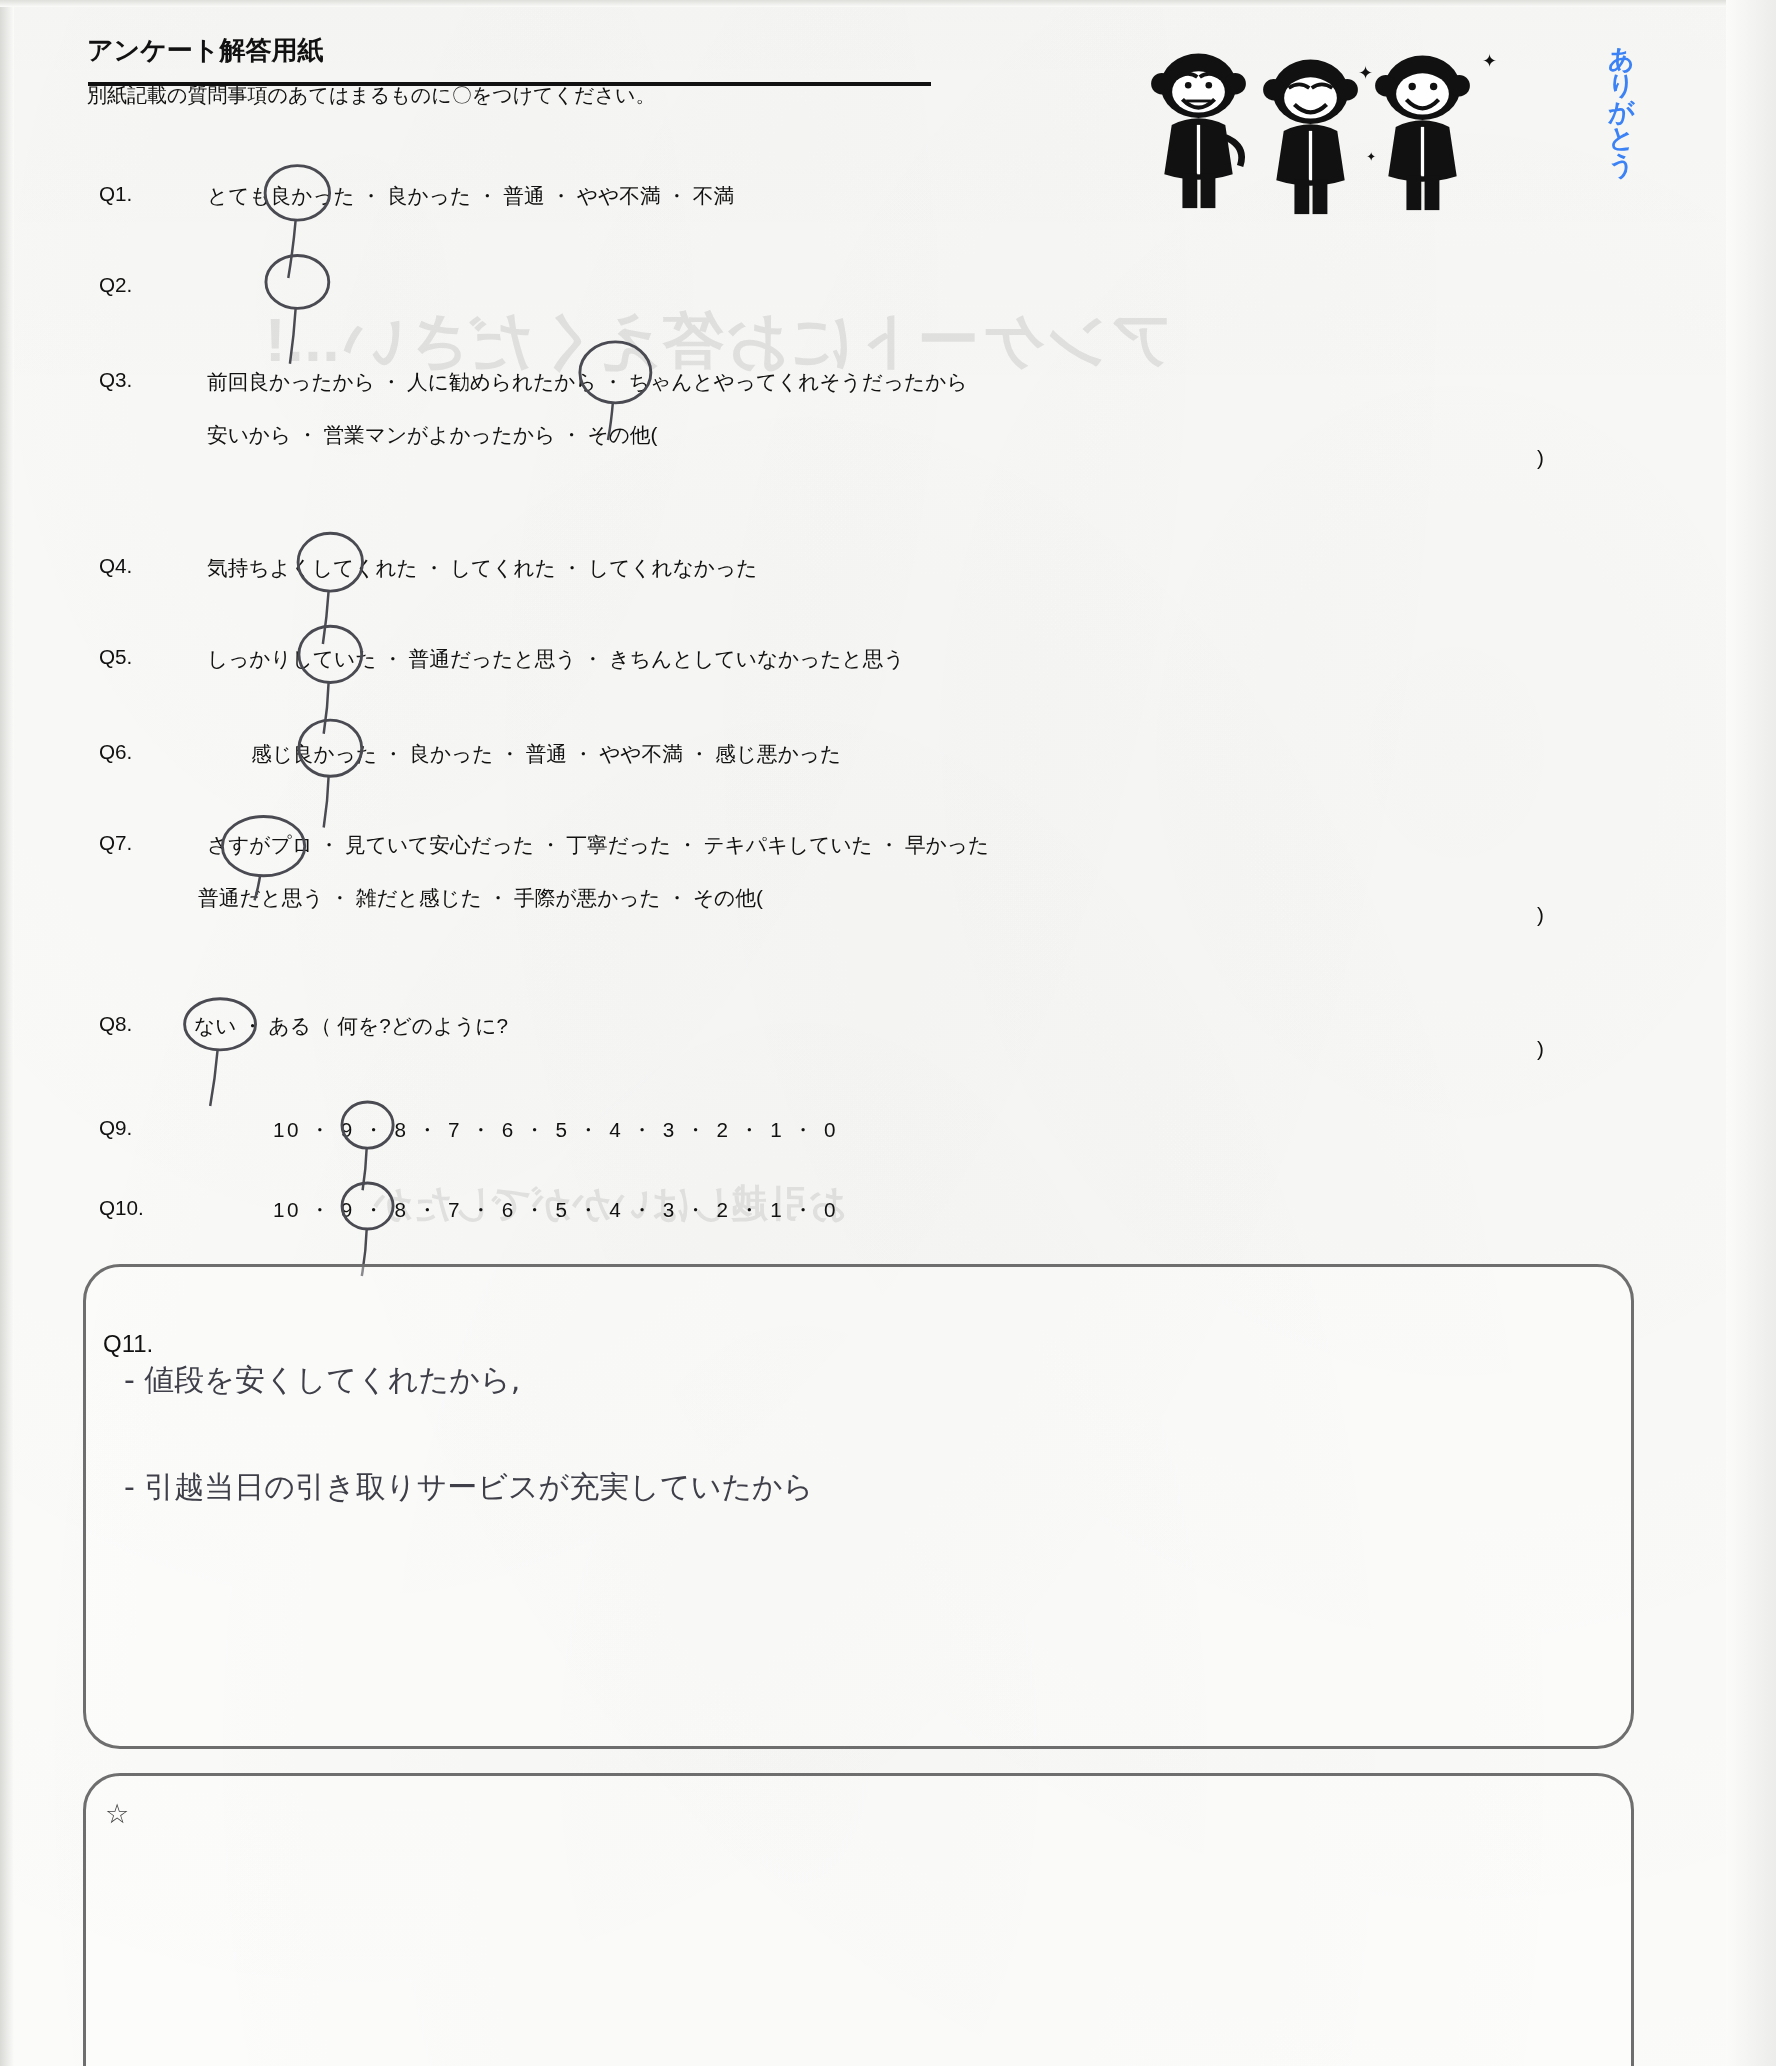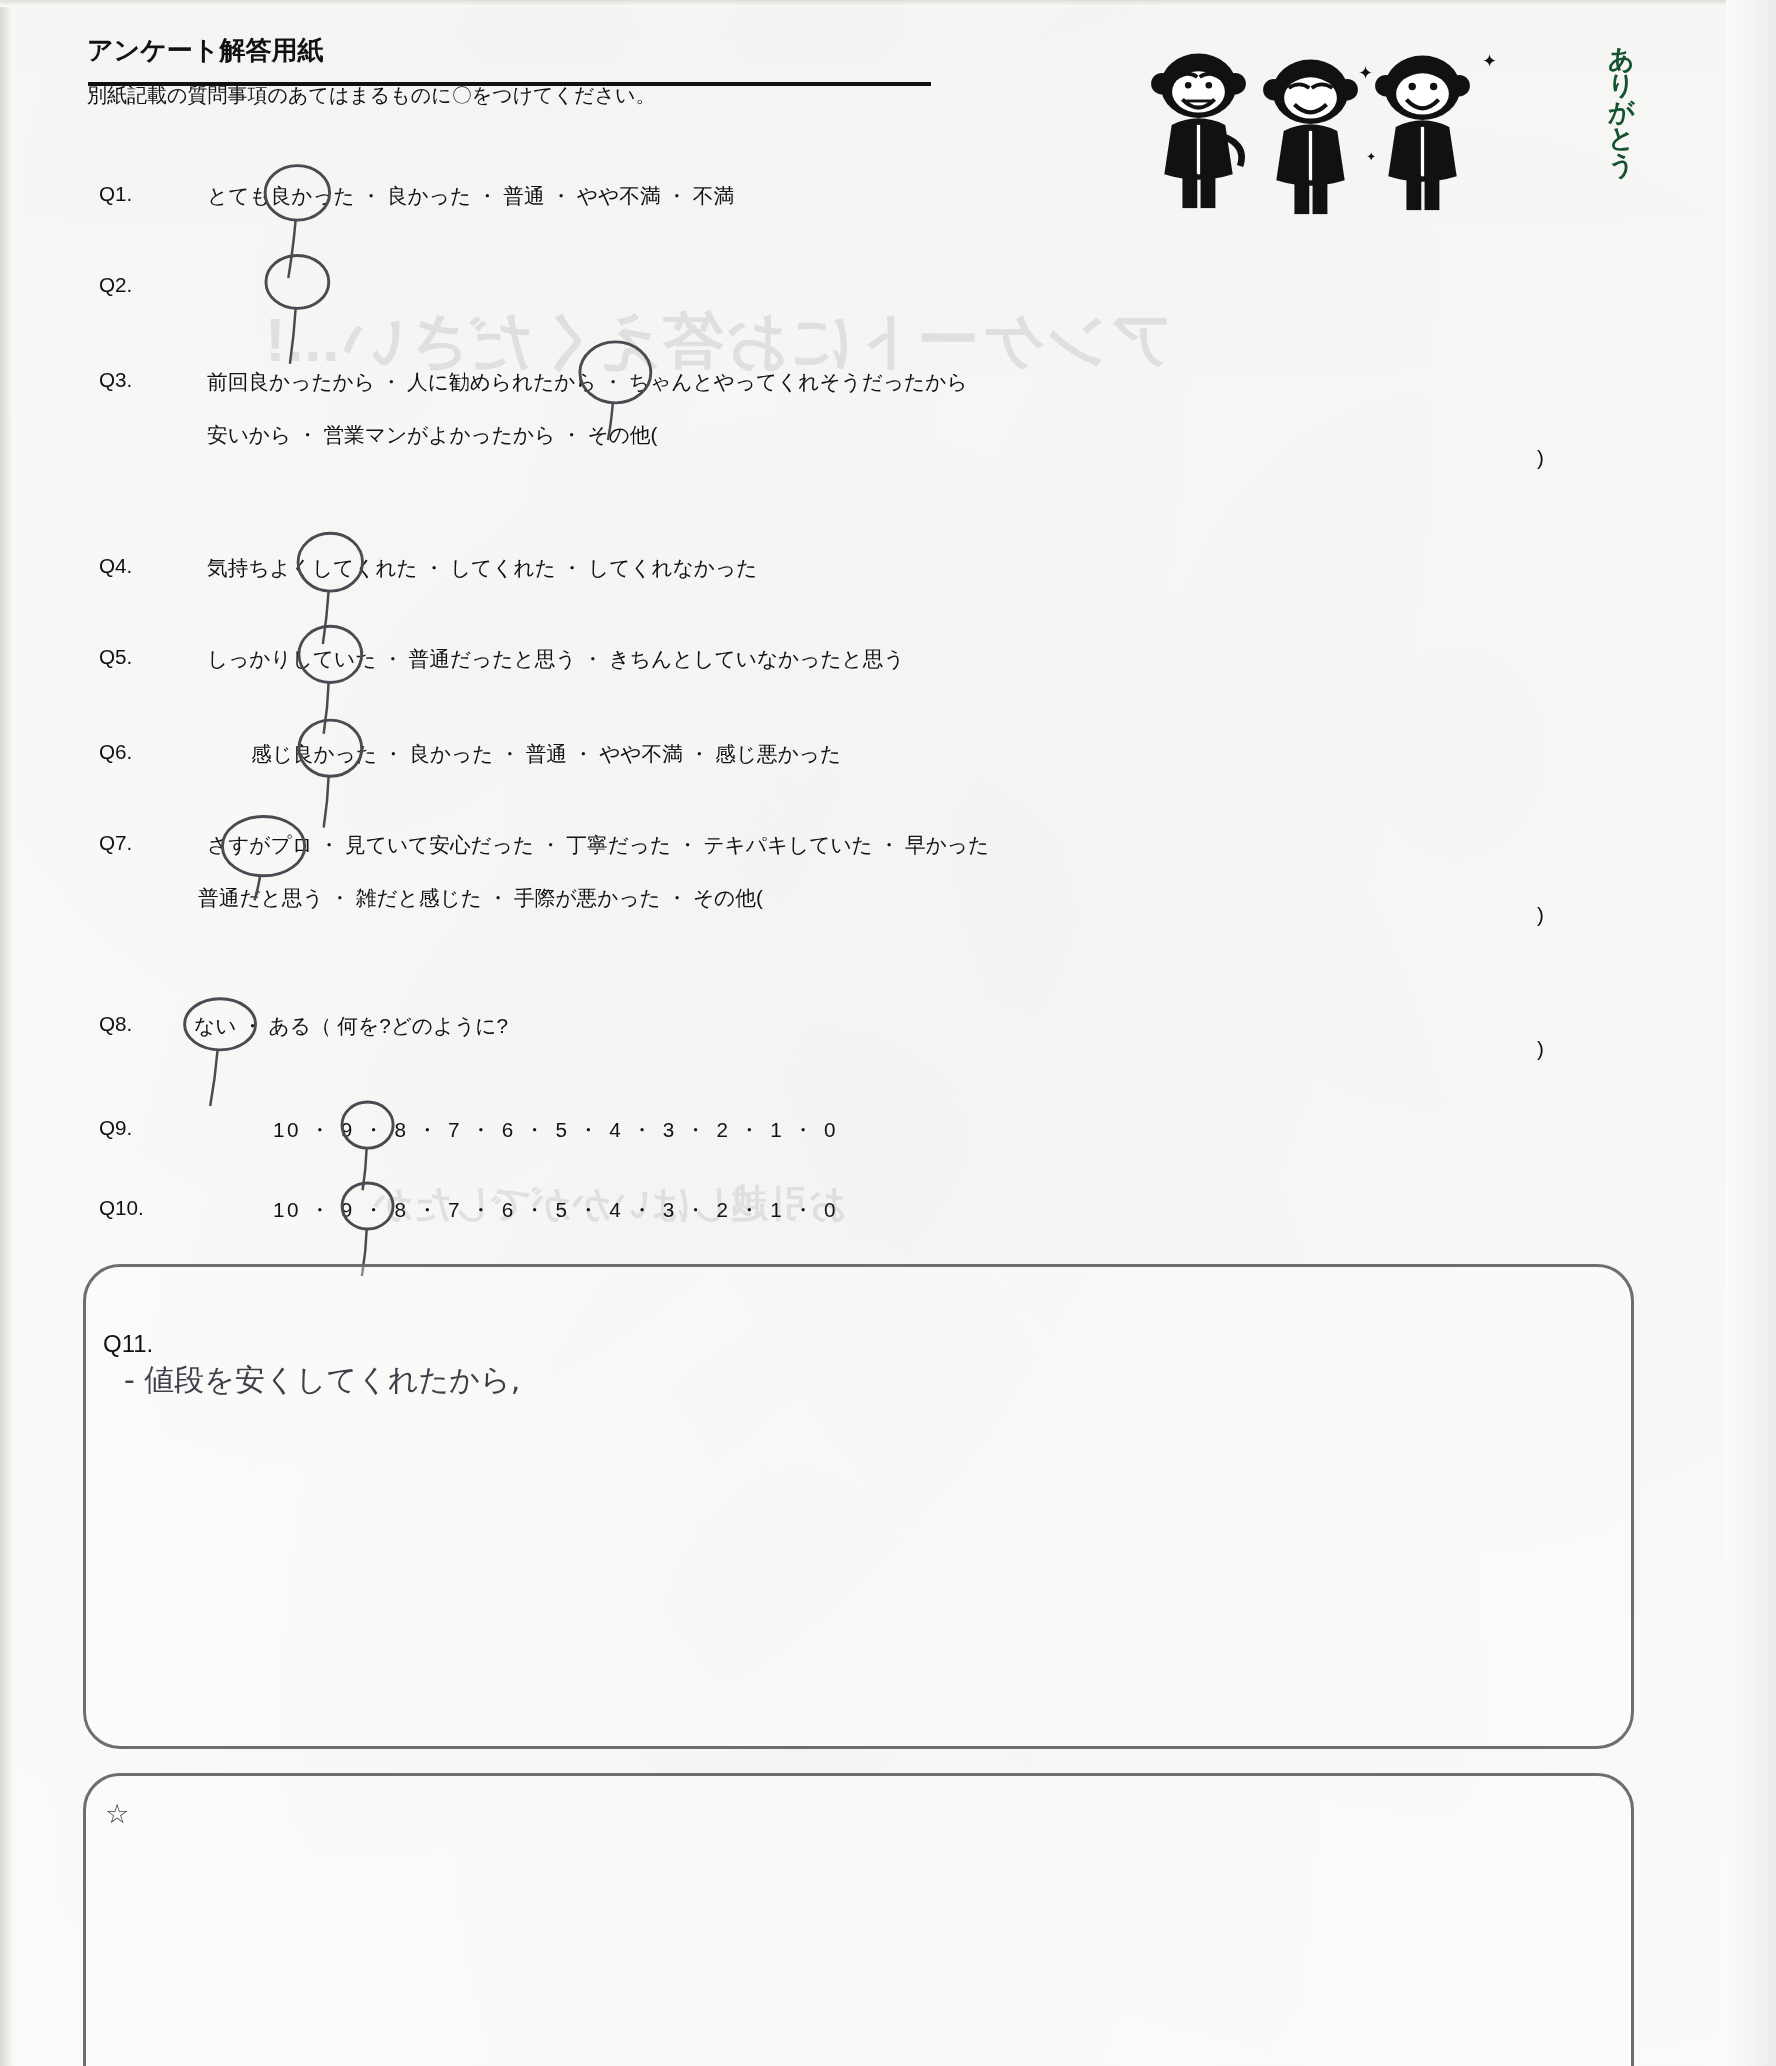--- a/index.html
+++ b/index.html
@@ -96,21 +96,21 @@
     height: 198px;
   }
   .thanks {
     position: absolute;
     right: 8.3px;
     top: 20.7px;
     width: 45px;
     font-size: 26px;
     font-weight: bold;
     line-height: 1.02;
-    color: #14532d;
+    color: #3b82f6;
     text-align: center;
   }
   .monkey {
     position: absolute;
     width: 103px;
     height: 174px;
   }
   .monkey svg { width: 100%; height: 100%; }
   .m1 { left: 12.4px;  top: 16.5px; }
   .m2 { left: 124px; top: 23px; }
@@ -360,20 +360,21 @@
     <svg width="83" height="107" viewBox="0 0 200 260">
       <ellipse cx="88" cy="68" rx="62" ry="56" fill="none" stroke="#4a4a52" stroke-width="7"></ellipse>
       <path d="M86 122 q-2 60 -12 116" fill="none" stroke="#4a4a52" stroke-width="6"></path>
     </svg>
   </div>
 
   <div class="rbox" style="left:83px; top:1264px; width:1545px; height:479px;"></div>
   <div class="rbox-label" style="left:103px; top:1302px;">Q11.</div>
 
   <div class="hand" style="left:124px; top:1360px; font-size:30px; color:#3f3f4a;">- 値段を安くしてくれたから,</div>
+  <div class="hand" style="left:124px; top:1467px; font-size:30px; color:#3f3f4a;">- 引越当日の引き取りサービスが充実していたから</div>
 
   <div class="rbox" style="left:83px; top:1773px; width:1545px; height:496px;"></div>
   <div class="star" style="left:105px; top:1798px;">☆</div>
   <div class="hand" style="left:132px; top:1860px; font-size:29px;"></div>
   <div class="hand" style="left:132px; top:1942px; font-size:29px;"></div>
 
 </div>
 
 
 </body></html>

